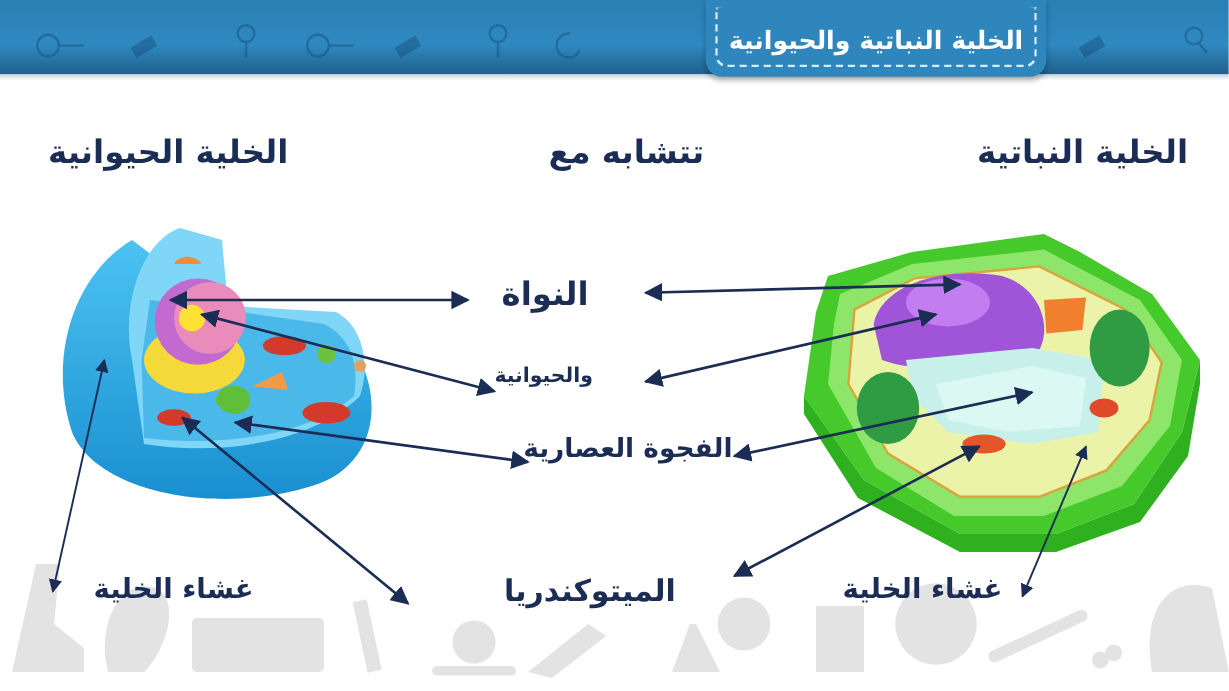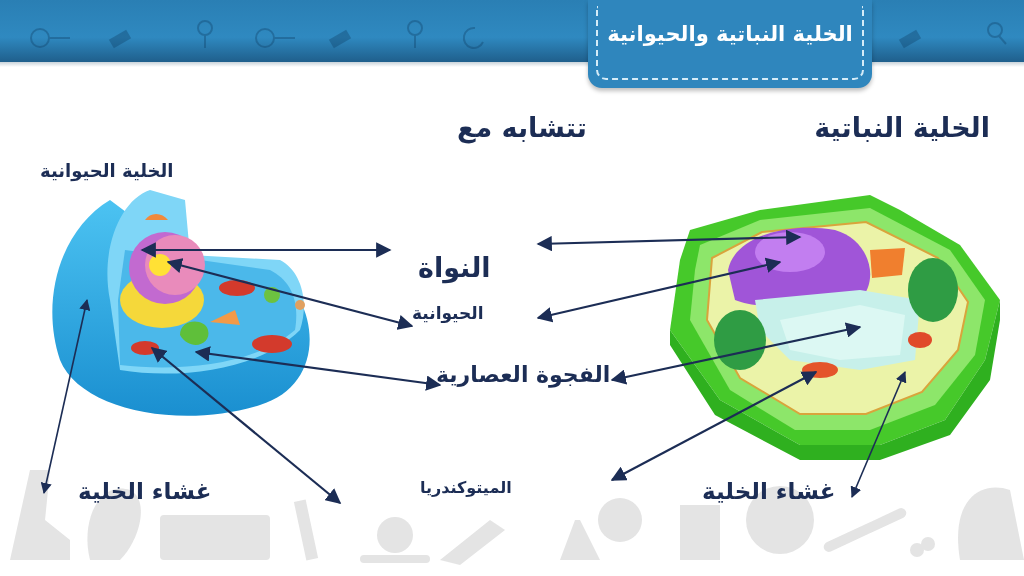--- a/index.html
+++ b/index.html
@@ -1,31 +1,31 @@
 <!DOCTYPE html>
 <html><head>
 <meta charset="utf-8">
 <style>
   html,body{margin:0;padding:0;}
   body{width:1024px;height:576px;position:relative;overflow:hidden;background:#ffffff;font-family:"DejaVu Sans",sans-serif;}
   .banner{position:absolute;left:0;top:0;width:1024px;height:62px;background:linear-gradient(180deg,#2a7fb4 0%,#2f89c0 60%,#1f5f8c 100%);}
   .banner-shadow{position:absolute;left:0;top:62px;width:1024px;height:5px;background:linear-gradient(180deg,#c9d3da,#ffffff);}
   .banner-pattern{position:absolute;left:0;top:0;width:1024px;height:62px;opacity:.35;}
-  .title-tab{position:absolute;left:588px;top:0;width:284px;height:88px;background:#2f86bd;border-radius:0 0 14px 14px;box-shadow:0 3px 4px rgba(0,0,0,.25);}
+  .title-tab{position:absolute;left:588px;top:0;width:284px;height:64px;background:#2f86bd;border-radius:0 0 14px 14px;box-shadow:0 3px 4px rgba(0,0,0,.25);}
   .title-tab .dash{position:absolute;left:8px;top:6px;right:8px;bottom:8px;border:2px dashed #d6ecf8;border-top:none;border-radius:0 0 10px 10px;}
   .title-text{position:absolute;left:0;right:0;top:22px;text-align:center;color:#fff;font-weight:bold;font-size:21px;direction:rtl;}
   .heading{position:absolute;color:#1c2d55;font-weight:bold;direction:rtl;white-space:nowrap;}
   .h-plant{right:34px;top:112px;font-size:27px;}
   .h-similar{left:457px;top:112px;font-size:27px;}
-  .h-animal{left:40px;top:112px;font-size:18px;margin-top:48px;}
+  .h-animal{left:40px;top:112px;font-size:27px;}
   .lbl{position:absolute;color:#1c2d55;font-weight:bold;direction:rtl;white-space:nowrap;}
-  .l-nucleus{left:418px;top:230px;font-size:27px;margin-top:22px;}
+  .l-nucleus{left:418px;top:230px;font-size:27px;}
   .l-chromo{left:412px;top:303px;font-size:17px;}
   .l-vacuole{left:436px;top:362px;font-size:22px;text-align:right;}
-  .l-mito{left:420px;top:478px;font-size:16px;}
+  .l-mito{left:420px;top:478px;font-size:25px;}
   .l-mem-left{left:78px;top:478px;font-size:23px;}
   .l-mem-right{left:702px;top:478px;font-size:23px;}
   svg.layer{position:absolute;left:0;top:0;}
 </style>
 </head>
 <body>
 
 <div class="banner">
   <svg class="banner-pattern" width="1024" height="62">
     <g fill="none" stroke="#0d3d63" stroke-width="2">
@@ -133,17 +133,17 @@
     <line x1="196" y1="352" x2="440" y2="385" marker-start="url(#ah)" marker-end="url(#ah)"></line>
     <line x1="612" y1="380" x2="860" y2="327" marker-start="url(#ah)" marker-end="url(#ah)"></line>
     <line x1="152" y1="348" x2="340" y2="503" marker-start="url(#ah)" marker-end="url(#ah)"></line>
     <line x1="612" y1="480" x2="816" y2="372" marker-start="url(#ah)" marker-end="url(#ah)"></line>
     <line x1="44" y1="493" x2="87" y2="300" marker-start="url(#ah)" marker-end="url(#ah)" stroke-width="1.6"></line>
     <line x1="852" y1="497" x2="905" y2="372" marker-start="url(#ah)" marker-end="url(#ah)" stroke-width="1.6"></line>
   </g>
 </svg>
 
 <div class="lbl l-nucleus">النواة</div>
-<div class="lbl l-chromo">الحيوانية</div>
+<div class="lbl l-chromo">والحيوانية</div>
 <div class="lbl l-vacuole">الفجوة العصارية</div>
 <div class="lbl l-mito">الميتوكندريا</div>
 <div class="lbl l-mem-left">غشاء الخلية</div>
 <div class="lbl l-mem-right">غشاء الخلية</div>
 
 </body></html>

